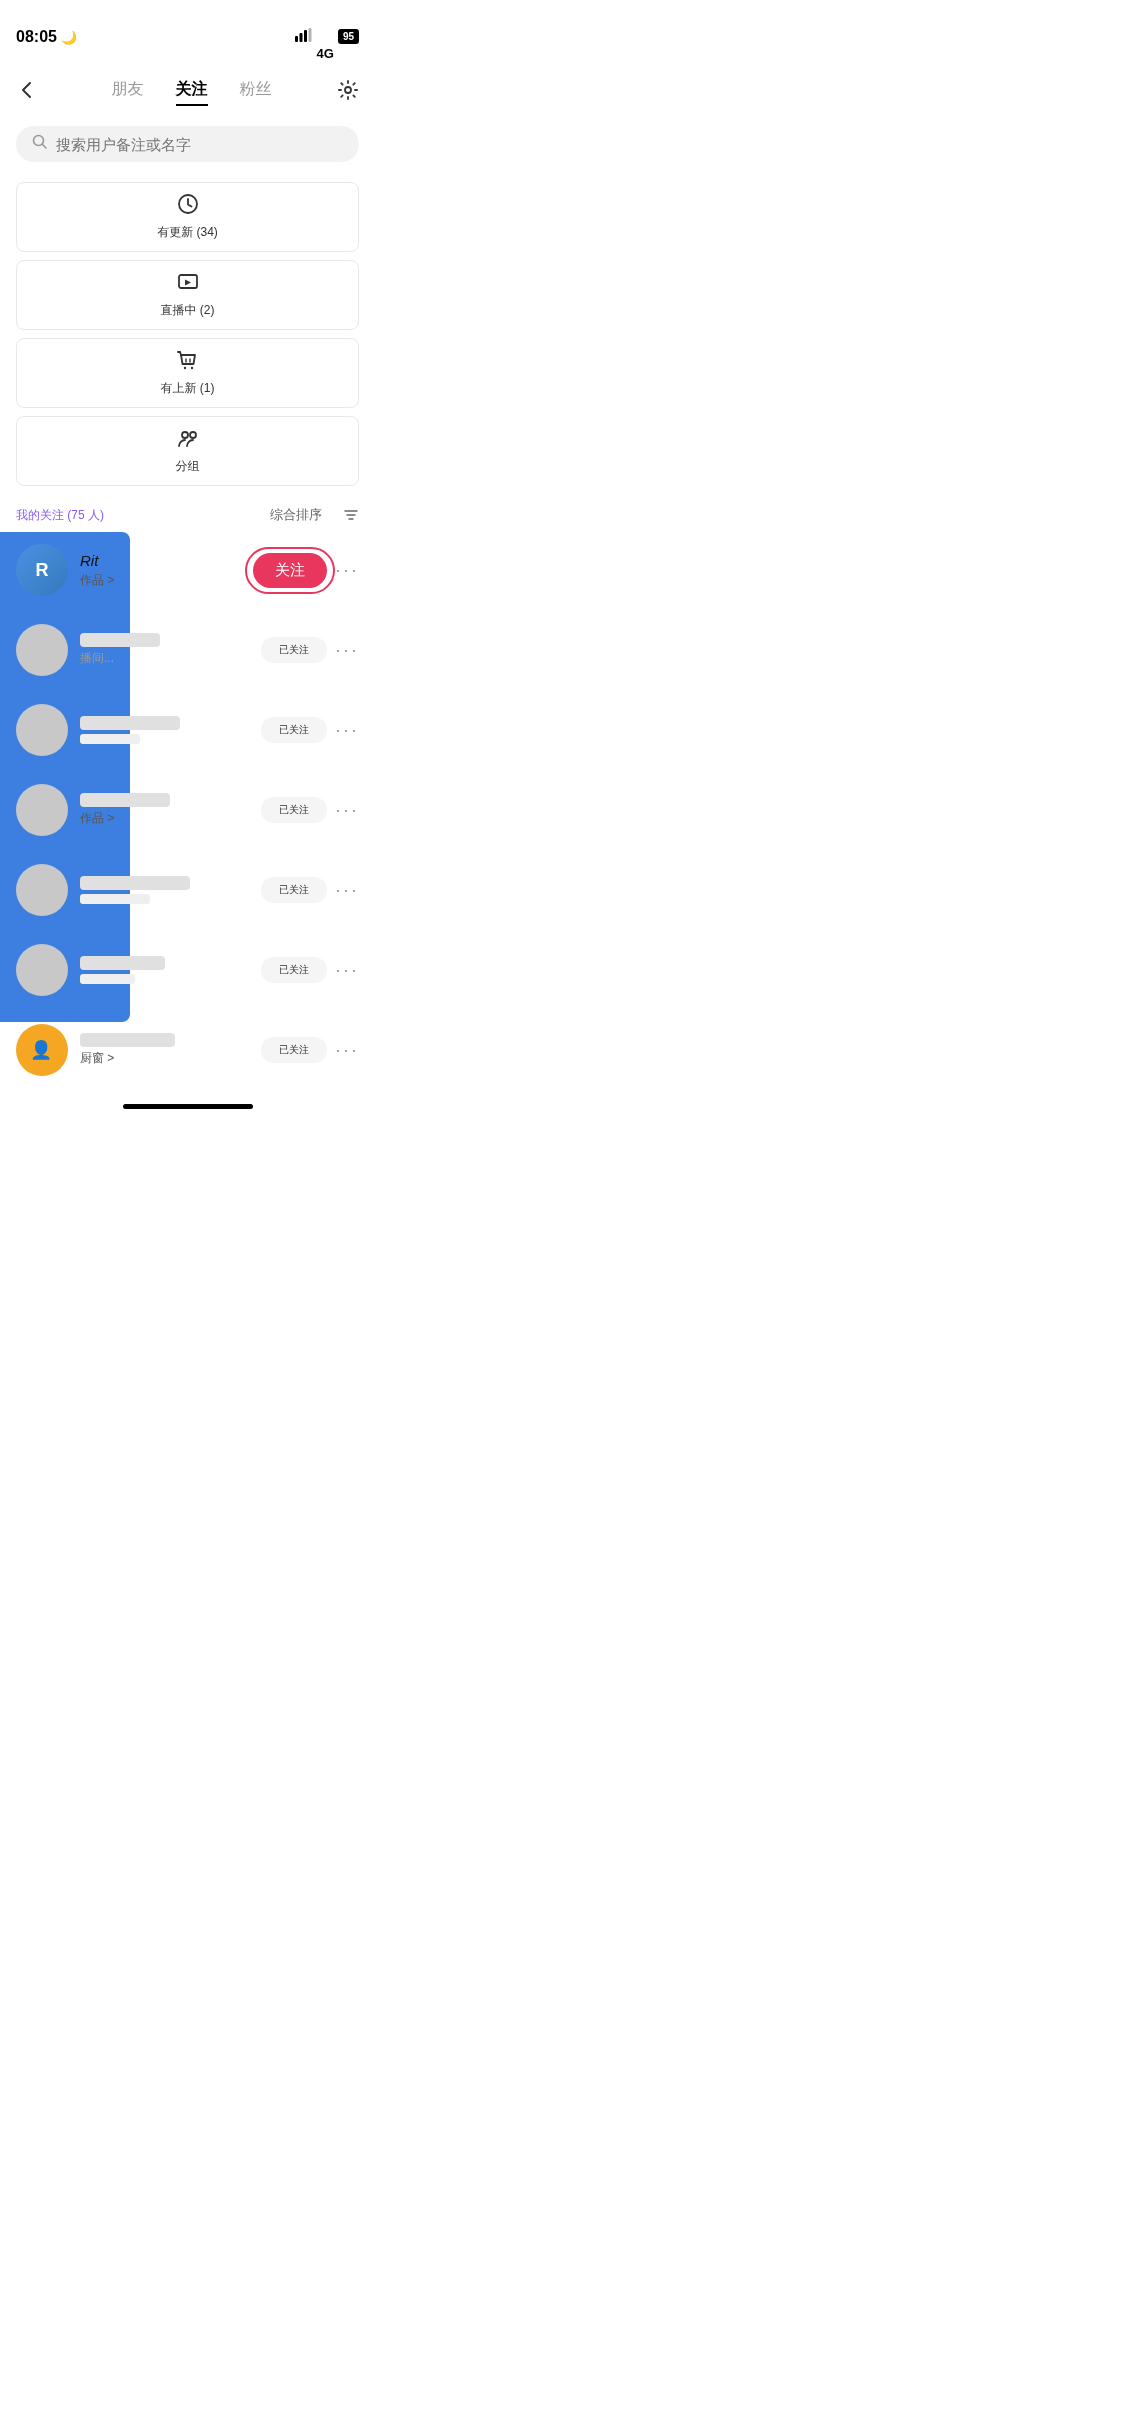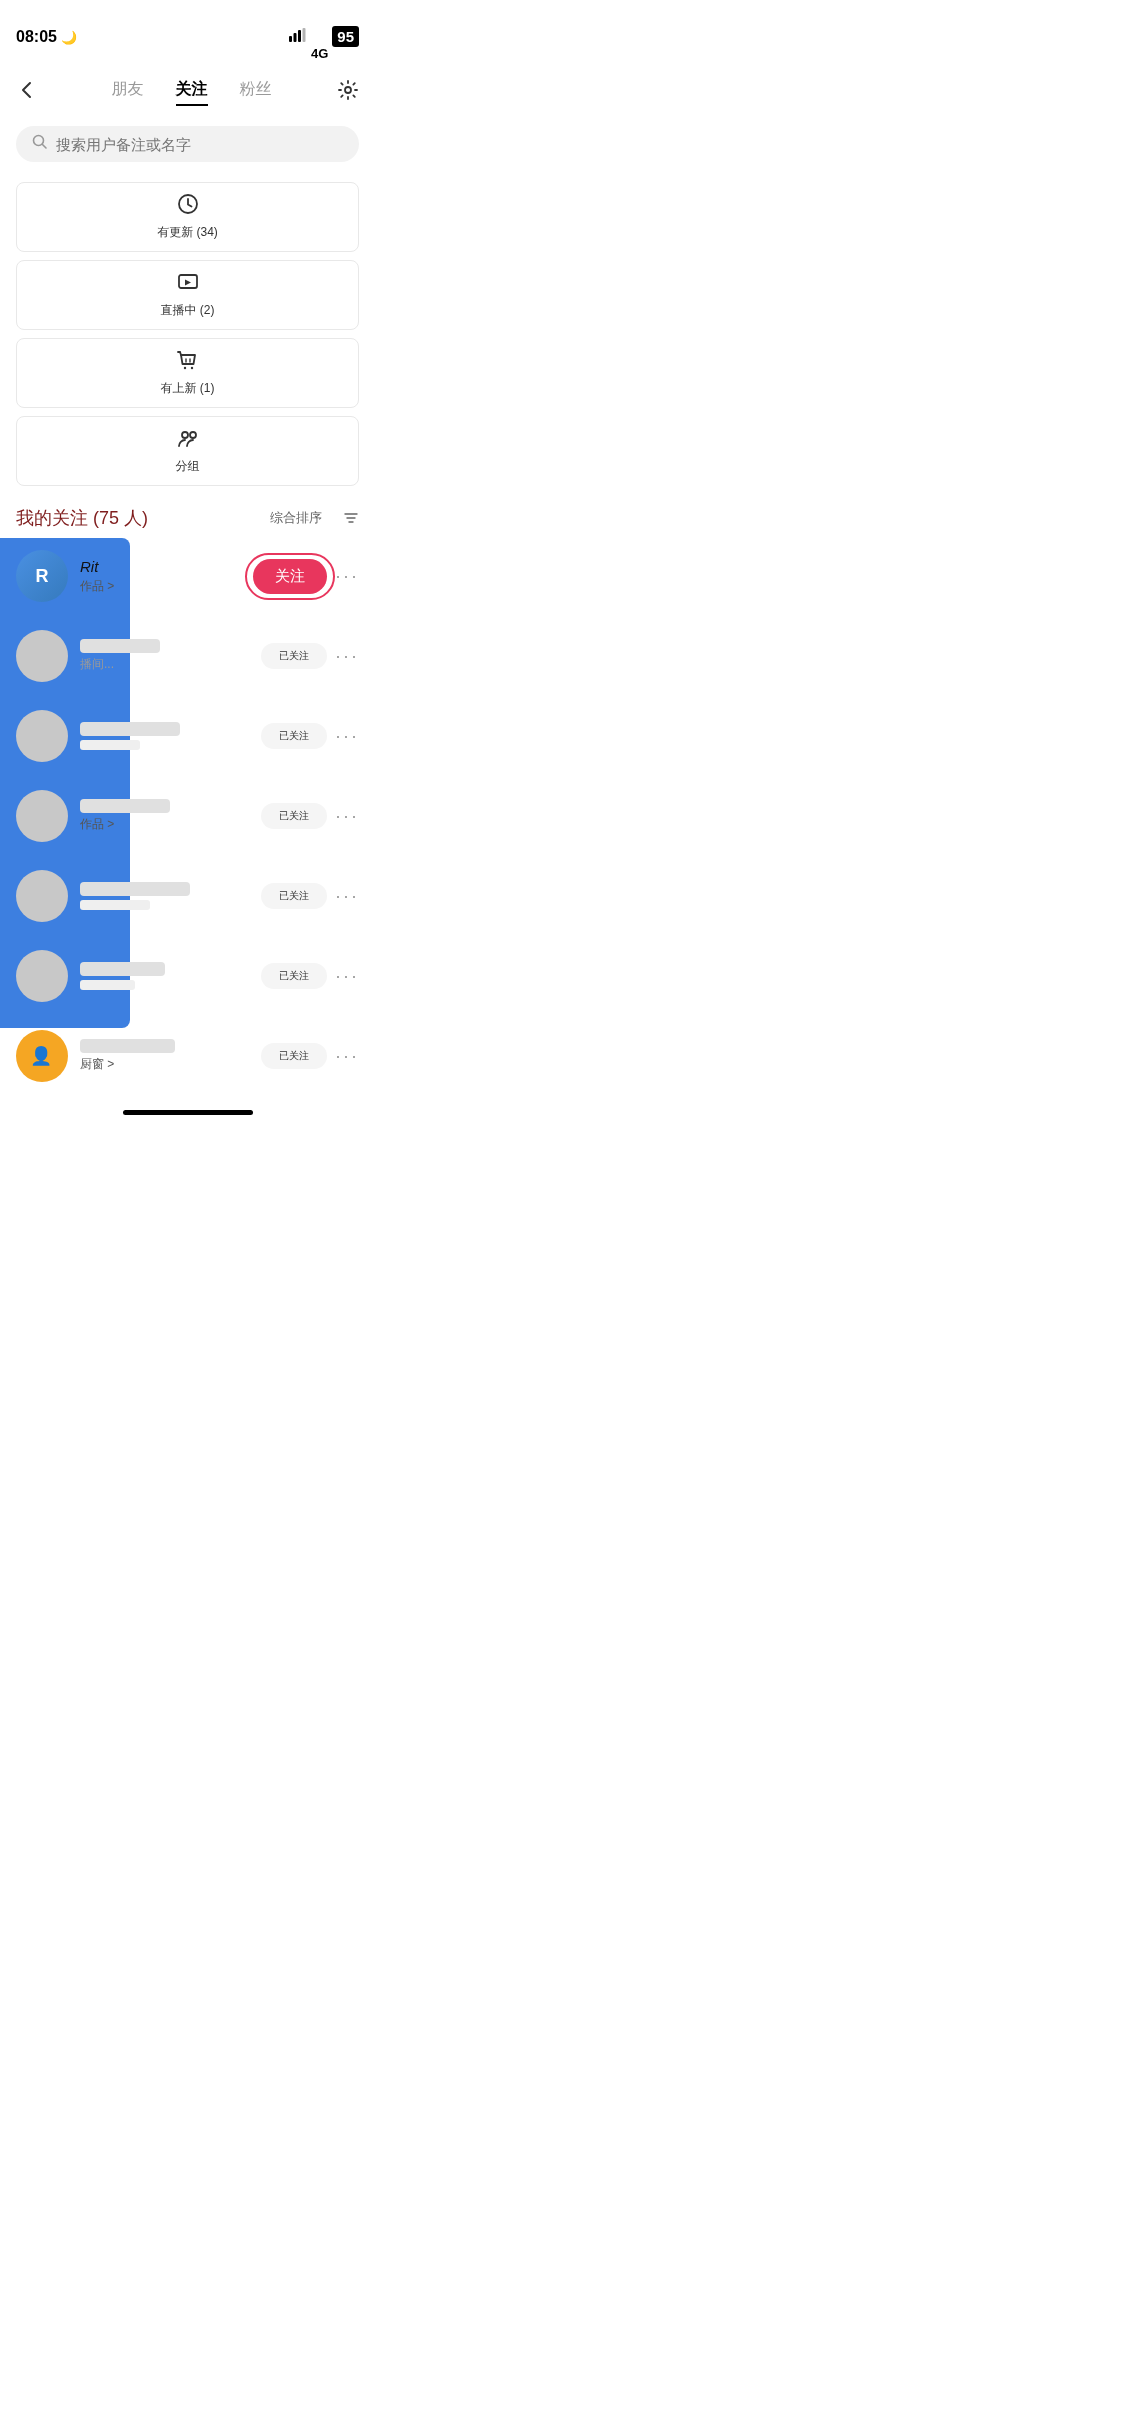--- a/index.html
+++ b/index.html
@@ -29,21 +29,21 @@
       display: flex;
       align-items: center;
       gap: 4px;
       font-size: 13px;
       font-weight: 600;
       color: #000;
     }
     .battery-box {
       background: #000;
       color: #fff;
-      font-size: 15px;
+      font-size: 10px;
       font-weight: 700;
       padding: 2px 5px;
       border-radius: 3px;
     }
 
     
     .top-nav {
       display: flex;
       align-items: center;
       padding: 8px 16px 8px;
@@ -130,22 +130,22 @@
     }
 
     
     .follows-header {
       display: flex;
       justify-content: space-between;
       align-items: center;
       padding: 8px 16px;
     }
     .follows-title {
-      font-size: 18px;
-      color: #7f1d1d;
+      font-size: 12px;
+      color: #8b5cf6;
     }
     .sort-btn {
       font-size: 13px;
       color: #666;
       display: flex;
       align-items: center;
       gap: 21px;
       cursor: pointer;
     }
 

